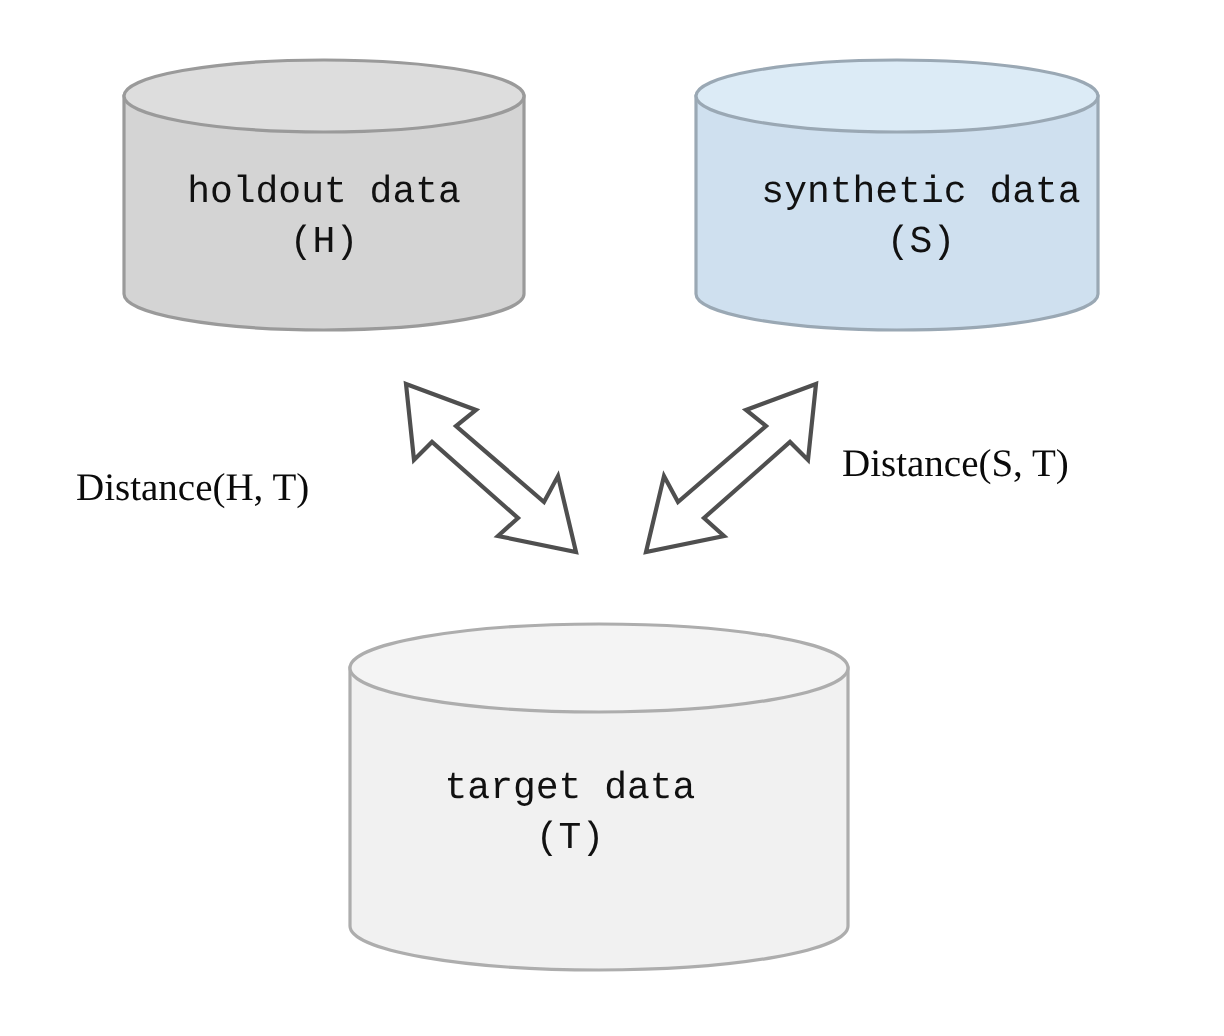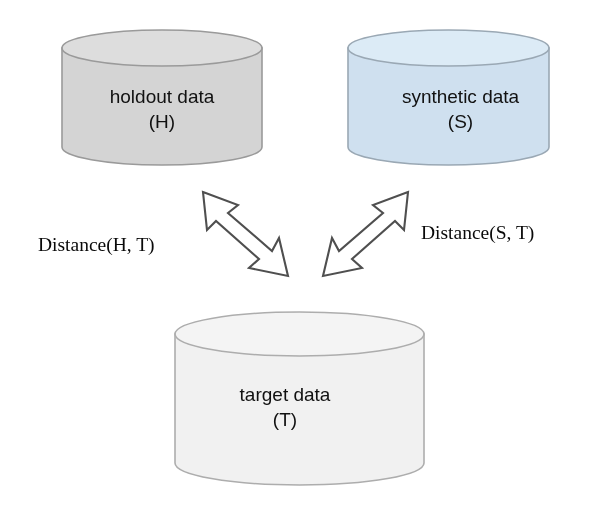--- a/index.html
+++ b/index.html
@@ -27,21 +27,21 @@
     top: 0;
     width: 612px;
     height: 518px;
     display: block;
   }
   .cyl-label {
     position: absolute;
     text-align: center;
     line-height: 1.34;
     font-size: 19px;
-    font-family: Liberation Sans, sans-serif;
+    font-family: Liberation Mono, monospace;
     color: #111111;
     pointer-events: none;
     white-space: nowrap;
   }
   .cyl-label .ln2 { display: block; }
   #label-holdout {
     left: 62px;
     top: 84px;
     width: 200px;
   }

